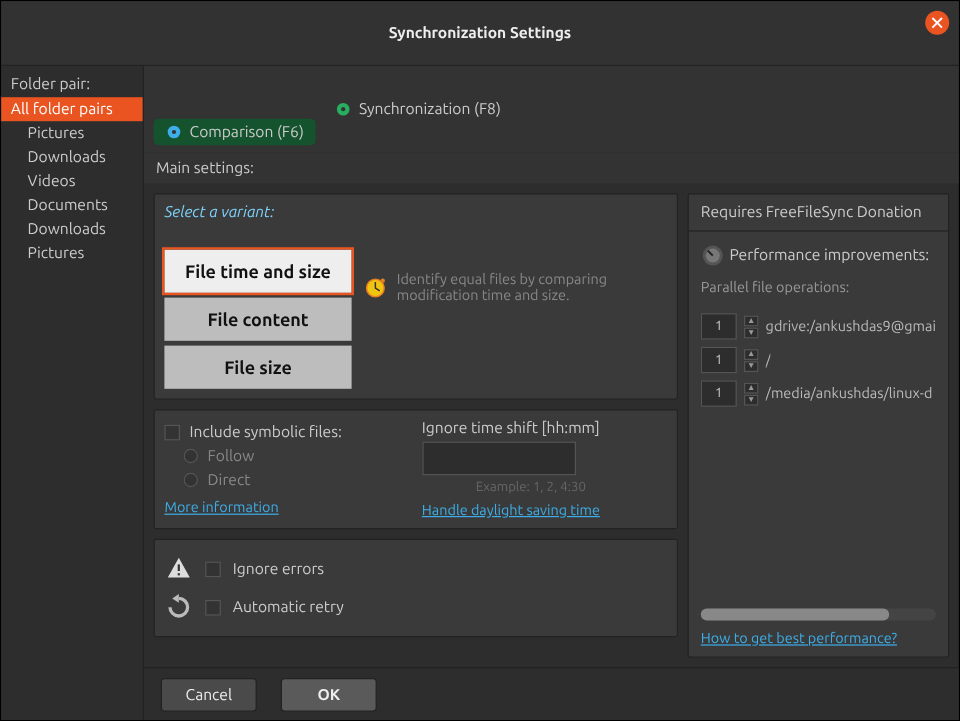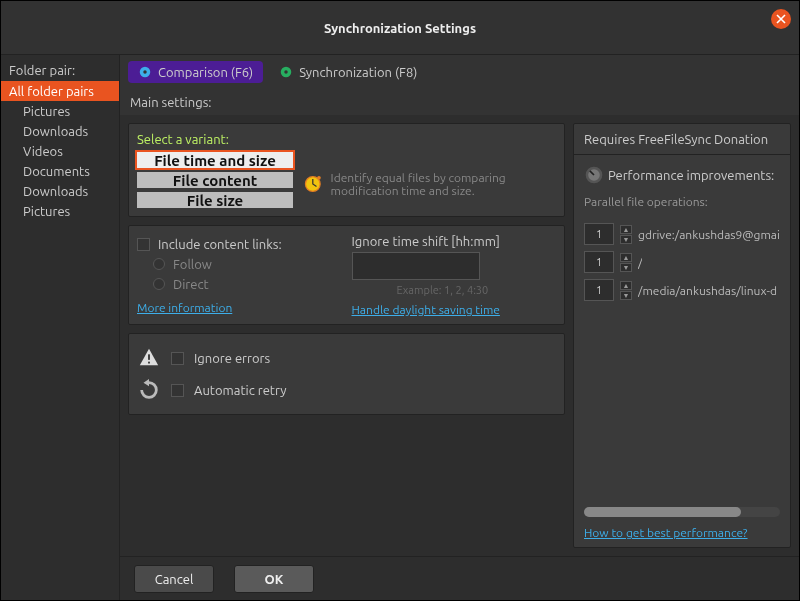--- a/index.html
+++ b/index.html
@@ -90,21 +90,22 @@
   .tab {
     display: flex;
     align-items: center;
     gap: 6px;
     padding: 4px 10px;
     border-radius: 4px;
     color: #ccc;
     cursor: pointer;
   }
   .tab.active {
-    background: #4c1d95;
+    background: #14532d;
+    margin-top: 38px;
   }
   .tab svg { width: 14px; height: 14px; }
   .main-label {
     padding: 6px 10px;
     color: #ccc;
     background: #333;
   }
   .panels {
     flex: 1;
     display: flex;
@@ -127,35 +128,36 @@
     border: 1px solid #222;
     border-radius: 2px;
   }
   .group {
     background: #3a3a3a;
     border: 1px solid #222;
     border-radius: 2px;
     padding: 8px;
   }
   .group-title {
-    color: #bef264;
-    margin-bottom: 6px;
+    color: #7dd3fc;
+    margin-bottom: 24px;
+    font-style: italic;
   }
   .variants {
     display: flex;
     flex-direction: column;
     gap: 4px;
     width: 156px;
   }
   .variant-btn {
     background: #bdbdbd;
     color: #111;
     font-weight: bold;
     font-size: 15px;
-    height: 16px;
+    height: 36px;
     display: flex;
     align-items: center;
     justify-content: center;
     cursor: pointer;
   }
   .variant-btn.selected {
     outline: 2px solid #e95420;
     background: #eee;
   }
   .variant-row {
@@ -360,21 +362,21 @@
                   </svg>
                 <span>Identify equal files by comparing modification time and size.</span>
               </div>
             </div>
           </div>
 
           <div class="group two-col">
             <div class="col">
               <div class="checkbox-row">
                 <div class="cb"></div>
-                <span>Include content links:</span>
+                <span>Include symbolic files:</span>
               </div>
               <div class="radio-row">
                 <div class="rb"></div>
                 <span>Follow</span>
               </div>
               <div class="radio-row">
                 <div class="rb"></div>
                 <span>Direct</span>
               </div>
               <div style="height:6px"></div>

